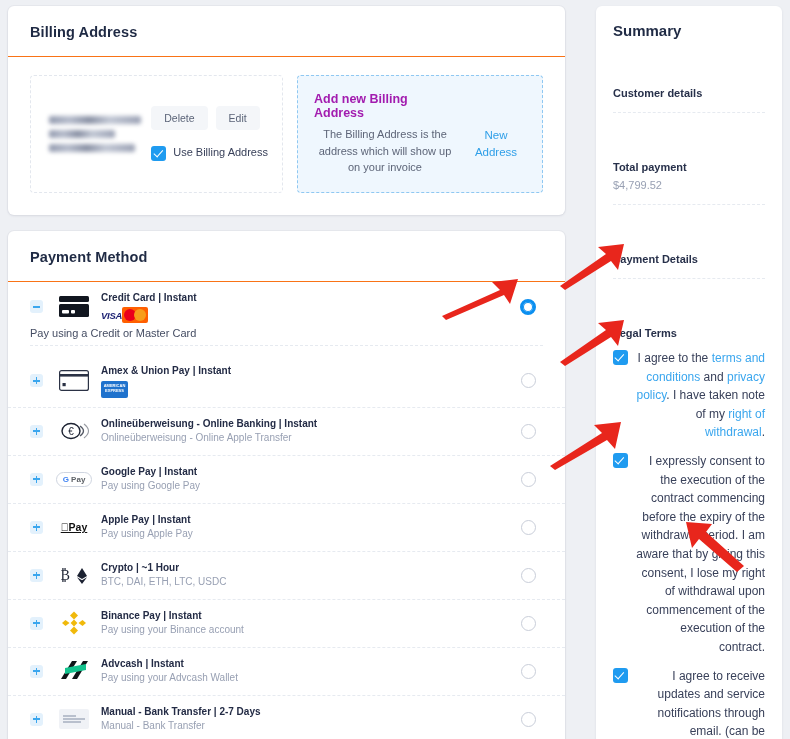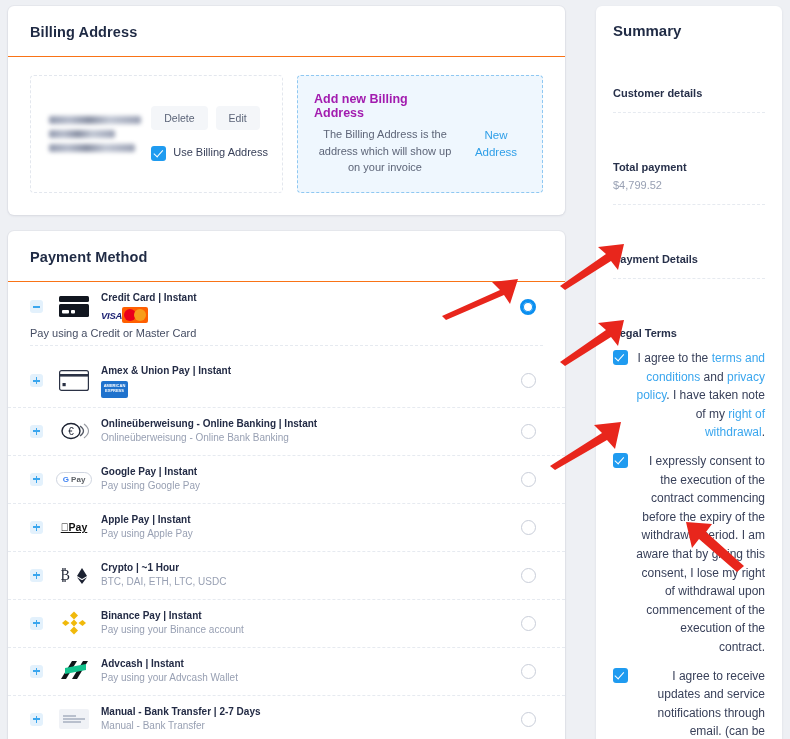--- a/index.html
+++ b/index.html
@@ -304,21 +304,21 @@
             <span class="pm-icon">
               <svg width="32" height="22" viewBox="0 0 32 22">
                 <ellipse cx="13" cy="11" rx="9" ry="7.5" fill="none" stroke="#1b2131" stroke-width="1.4"></ellipse>
                 <text x="13" y="15" font-size="10" font-family="Liberation Sans, sans-serif" text-anchor="middle" fill="#1b2131">€</text>
                 <path d="M22 6 q7 5 0 10" fill="none" stroke="#1b2131" stroke-width="1.3" opacity=".75"></path>
                 <path d="M26 4 q9 7 0 14" fill="none" stroke="#1b2131" stroke-width="1.1" opacity=".45"></path>
               </svg>
             </span>
             <div class="pm-text">
               <div class="pm-name">Onlineüberweisung - Online Banking | Instant</div>
-              <div class="pm-desc">Onlineüberweisung - Online Bank Banking</div>
+              <div class="pm-desc">Onlineüberweisung - Online Apple Transfer</div>
             </div>
             <div class="pm-select">
               <span class="radio"></span>
             </div>
           </div>
           <div class="pm-row">
             <span class="pm-toggle plus"></span>
             <span class="pm-icon">
               <span class="gpay"><b>G</b> Pay</span>
             </span>

